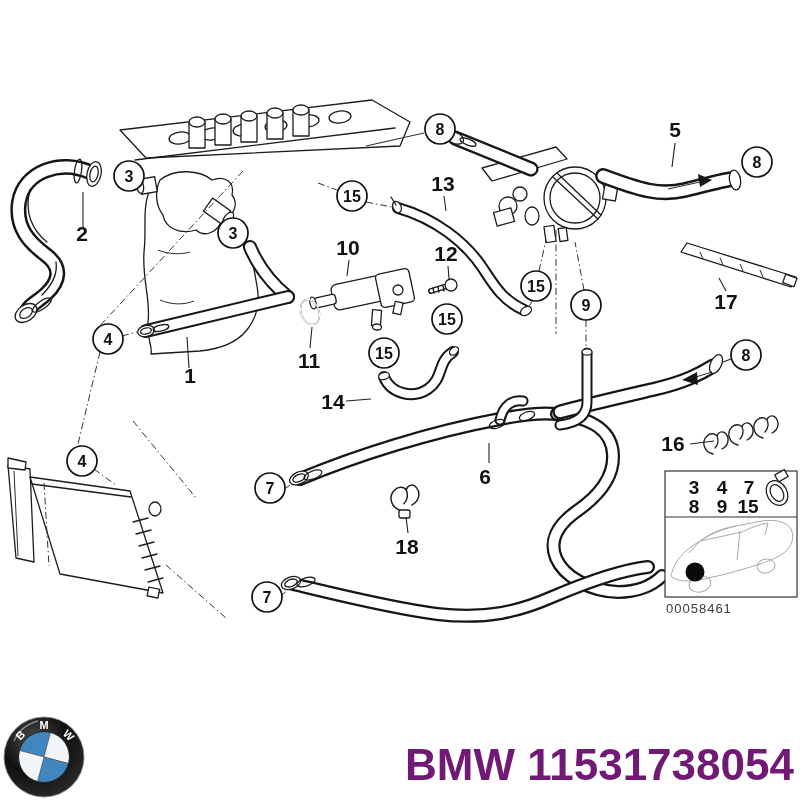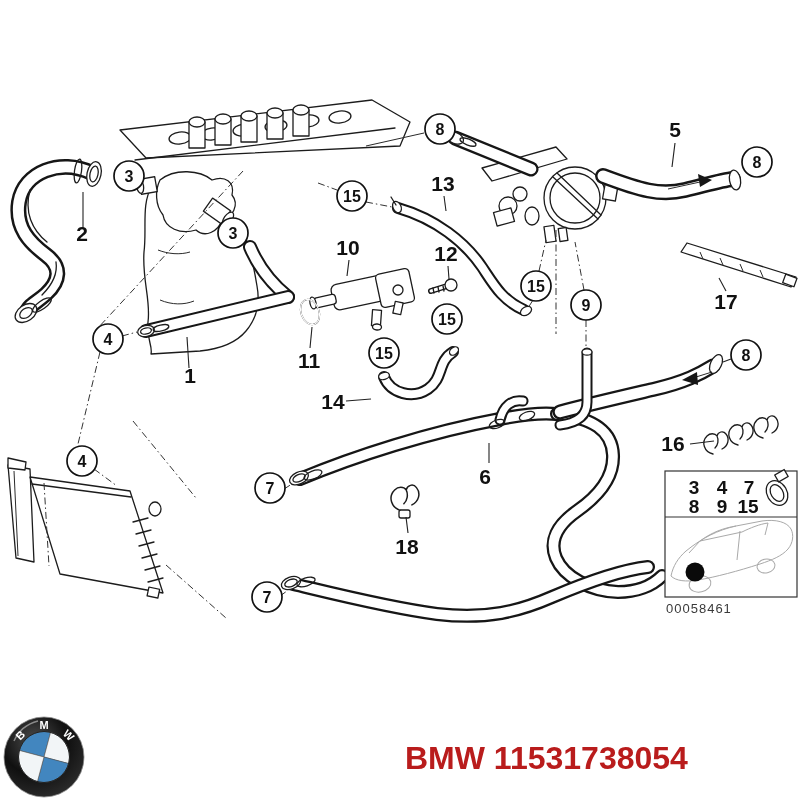--- a/index.html
+++ b/index.html
@@ -12,22 +12,22 @@
   .gray{stroke:#a9a9a9;stroke-width:1;fill:none;stroke-linejoin:round;}
   .ho{stroke:#161616;fill:none;stroke-linecap:round;stroke-linejoin:round;}
   .hi{stroke:#ffffff;fill:none;stroke-linecap:round;stroke-linejoin:round;}
   .dd{stroke:#333;stroke-width:1;fill:none;stroke-dasharray:7 3 1.5 3;}
   .ld{stroke:#222;stroke-width:1.1;fill:none;}
   .balloon circle{fill:#ffffff;stroke:#111;stroke-width:1.7;}
   .balloon text{font-size:16px;font-weight:bold;fill:#111;text-anchor:middle;}
   .plabel{font-size:21px;font-weight:bold;fill:#111;text-anchor:middle;}
   .legnum{font-size:19px;font-weight:bold;fill:#111;text-anchor:middle;}
   .legcode{font-size:13px;fill:#3a3a3a;letter-spacing:1px;}
-  .footer-text{position:absolute;left:405px;top:740px;font-size:32px;font-weight:700;
-               color:#b91c1c;white-space:nowrap;}
+  .footer-text{position:absolute;left:405px;top:740px;font-size:44px;font-weight:700;
+               color:#701a75;white-space:nowrap;}
   .logo-wrap{position:absolute;left:2px;top:715px;width:84px;height:84px;}
 </style>
 </head>
 <body>
 
 <div class="stage">
 
 <svg width="800" height="715" viewBox="0 0 800 715">
 
   <g>

